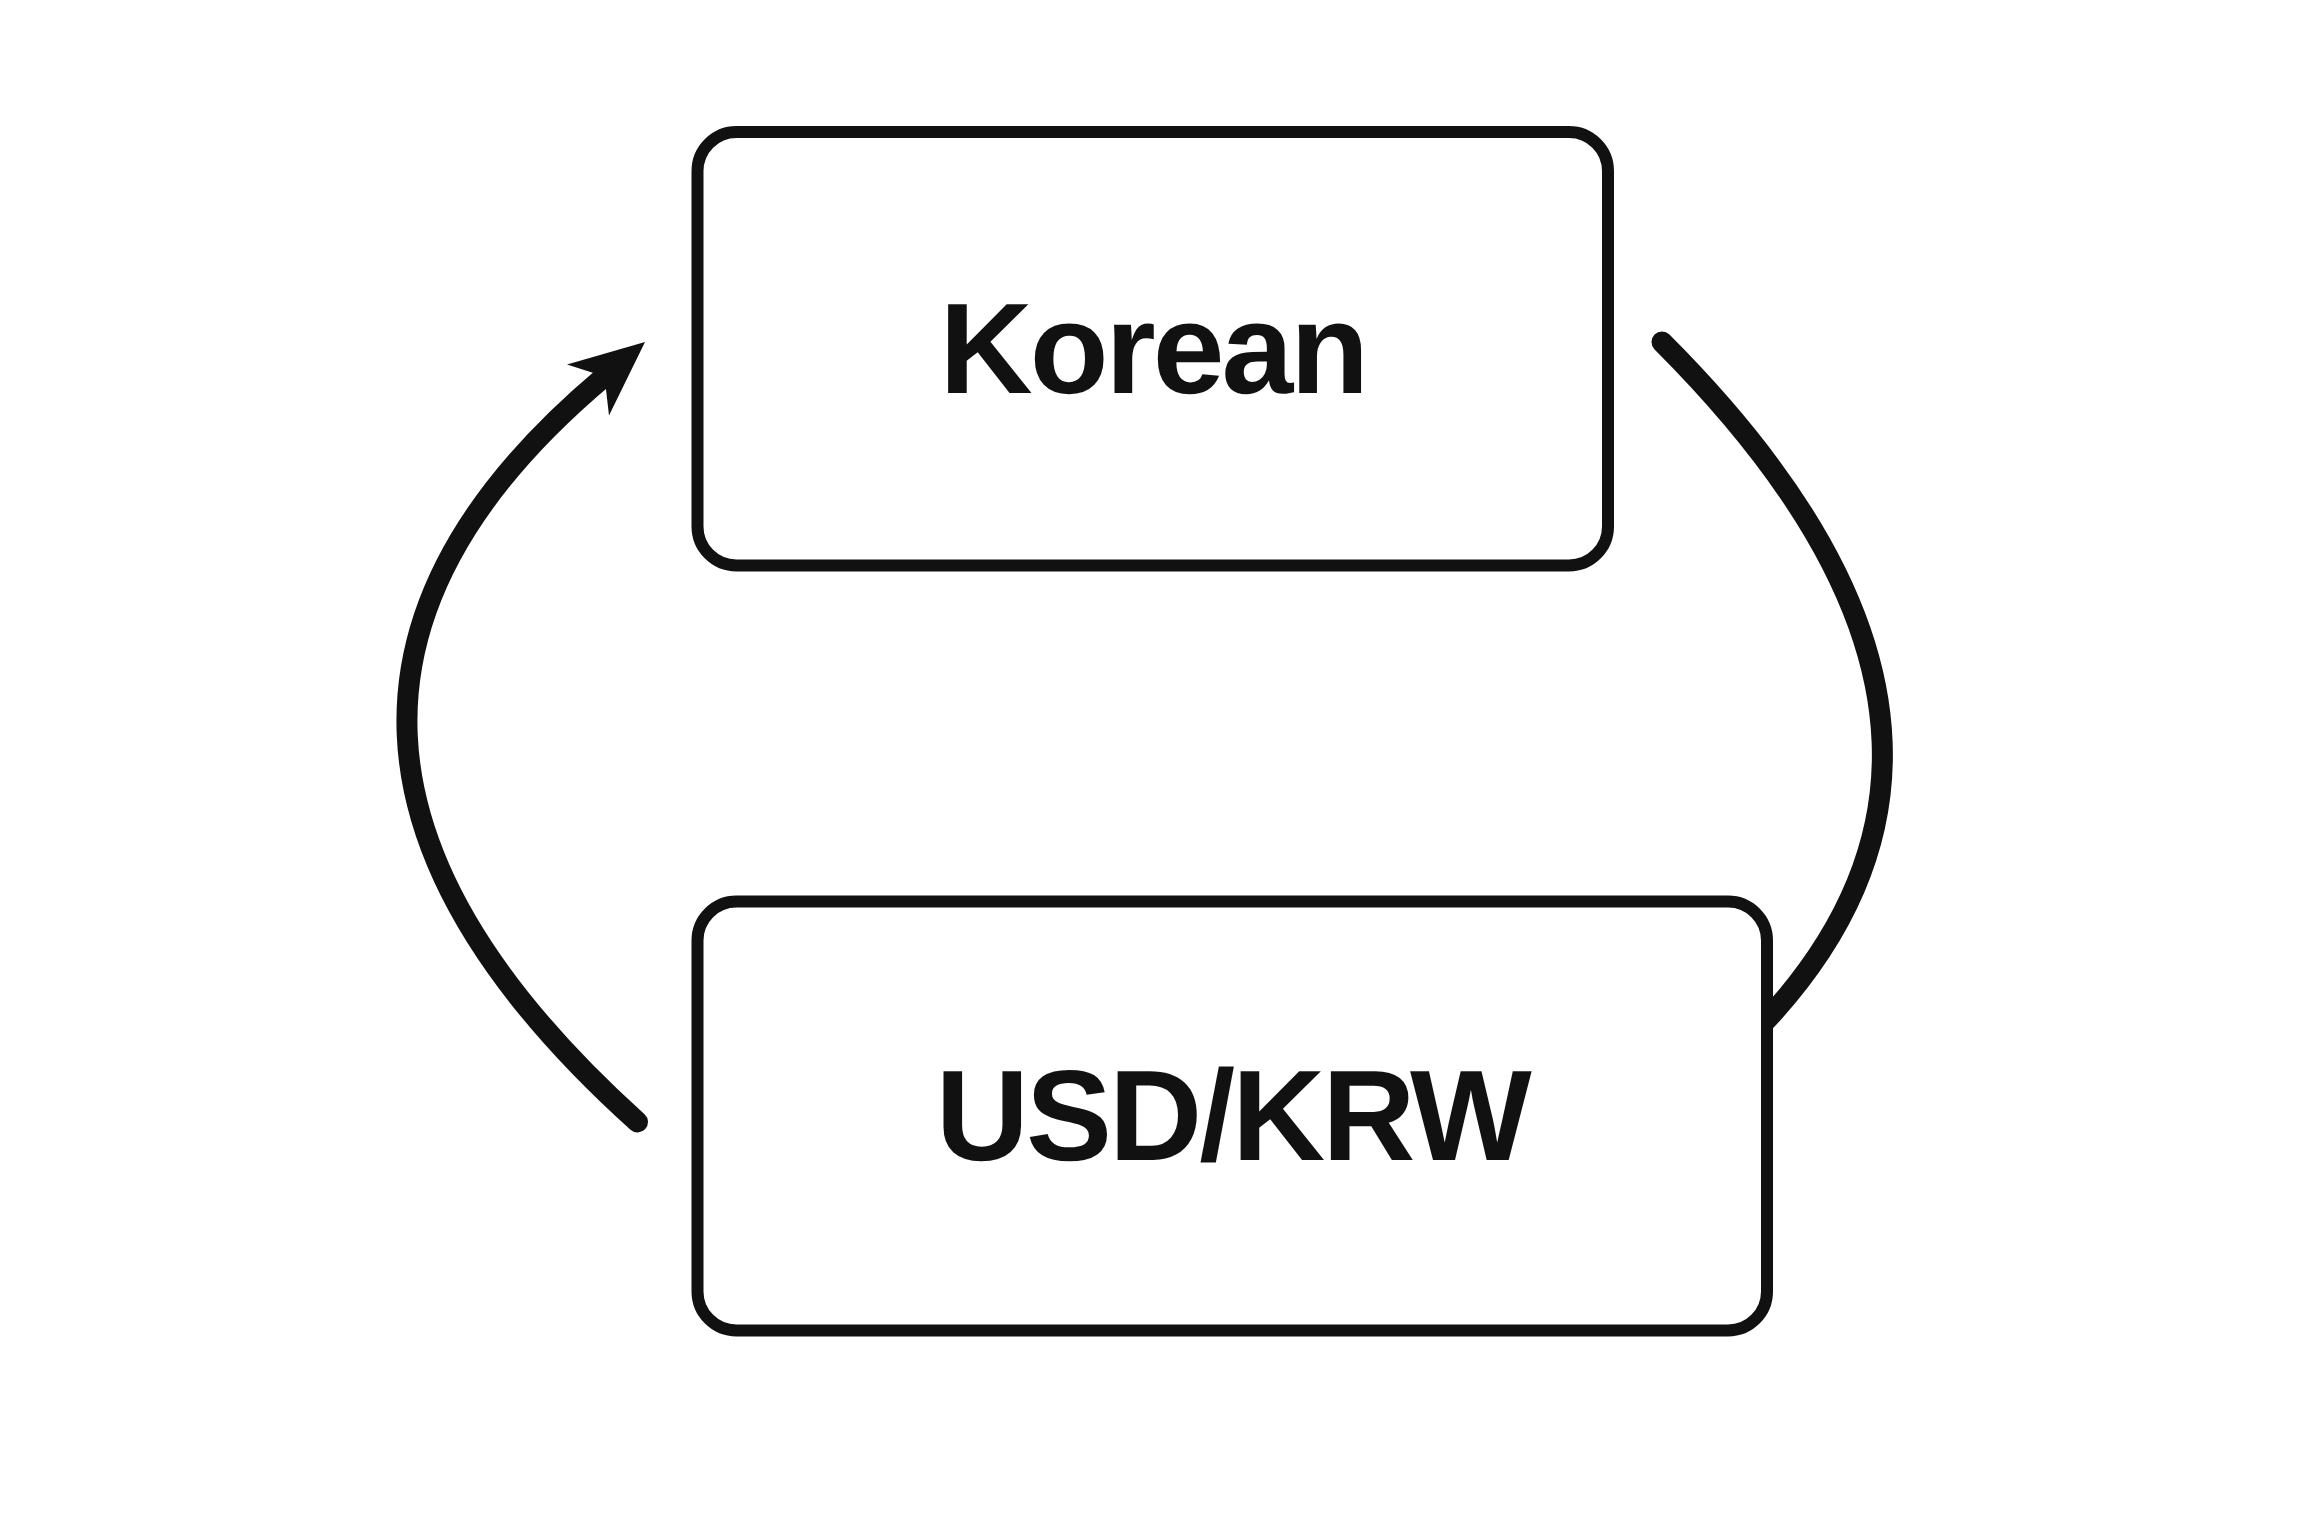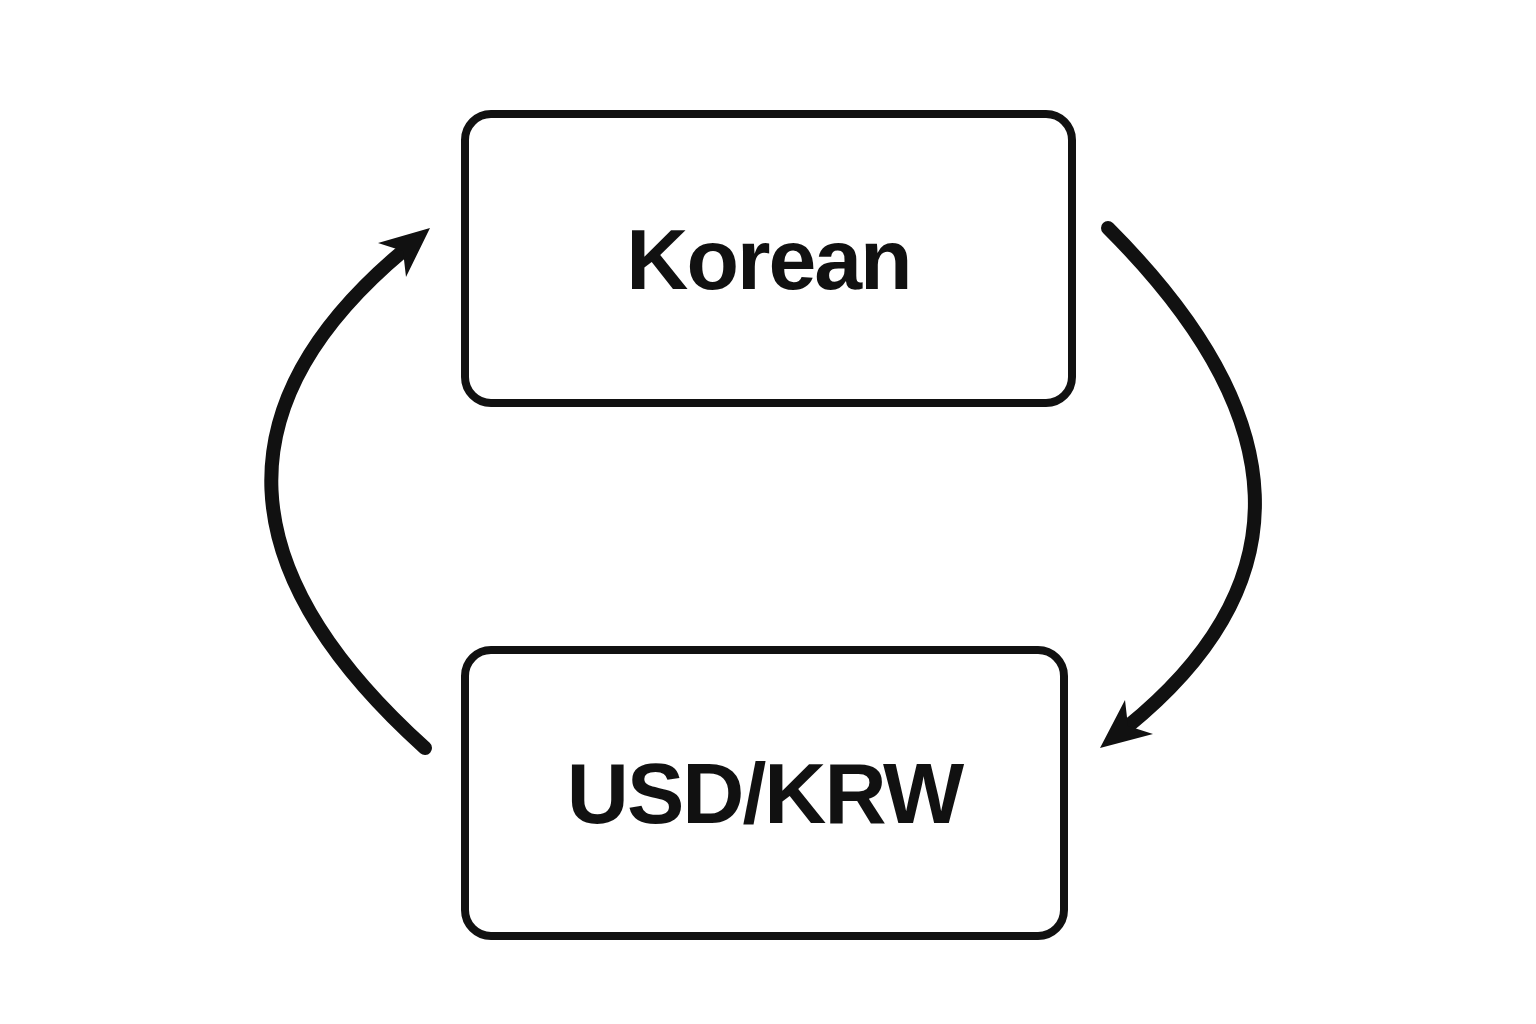--- a/index.html
+++ b/index.html
@@ -37,32 +37,31 @@
     position: absolute;
     box-sizing: border-box;
     background: #ffffff;
     border: 8px solid #111111;
     border-radius: 30px;
     display: flex;
     flex-direction: column;
     align-items: center;
     justify-content: center;
     text-align: center;
-    margin-top: 26px;
   }
   .node-top {
     left: 461px;
     top: 84px;
     width: 615px;
     height: 297px;
   }
   .node-bottom {
     left: 461px;
-    top: 620px;
-    width: 607px;
+    top: 597px;
+    width: 721px;
     height: 294px;
   }
   .node-line {
     font-size: 86px;
     font-weight: 700;
     line-height: 104px;
     letter-spacing: -2px;
     color: #111111;
     white-space: nowrap;
   }

